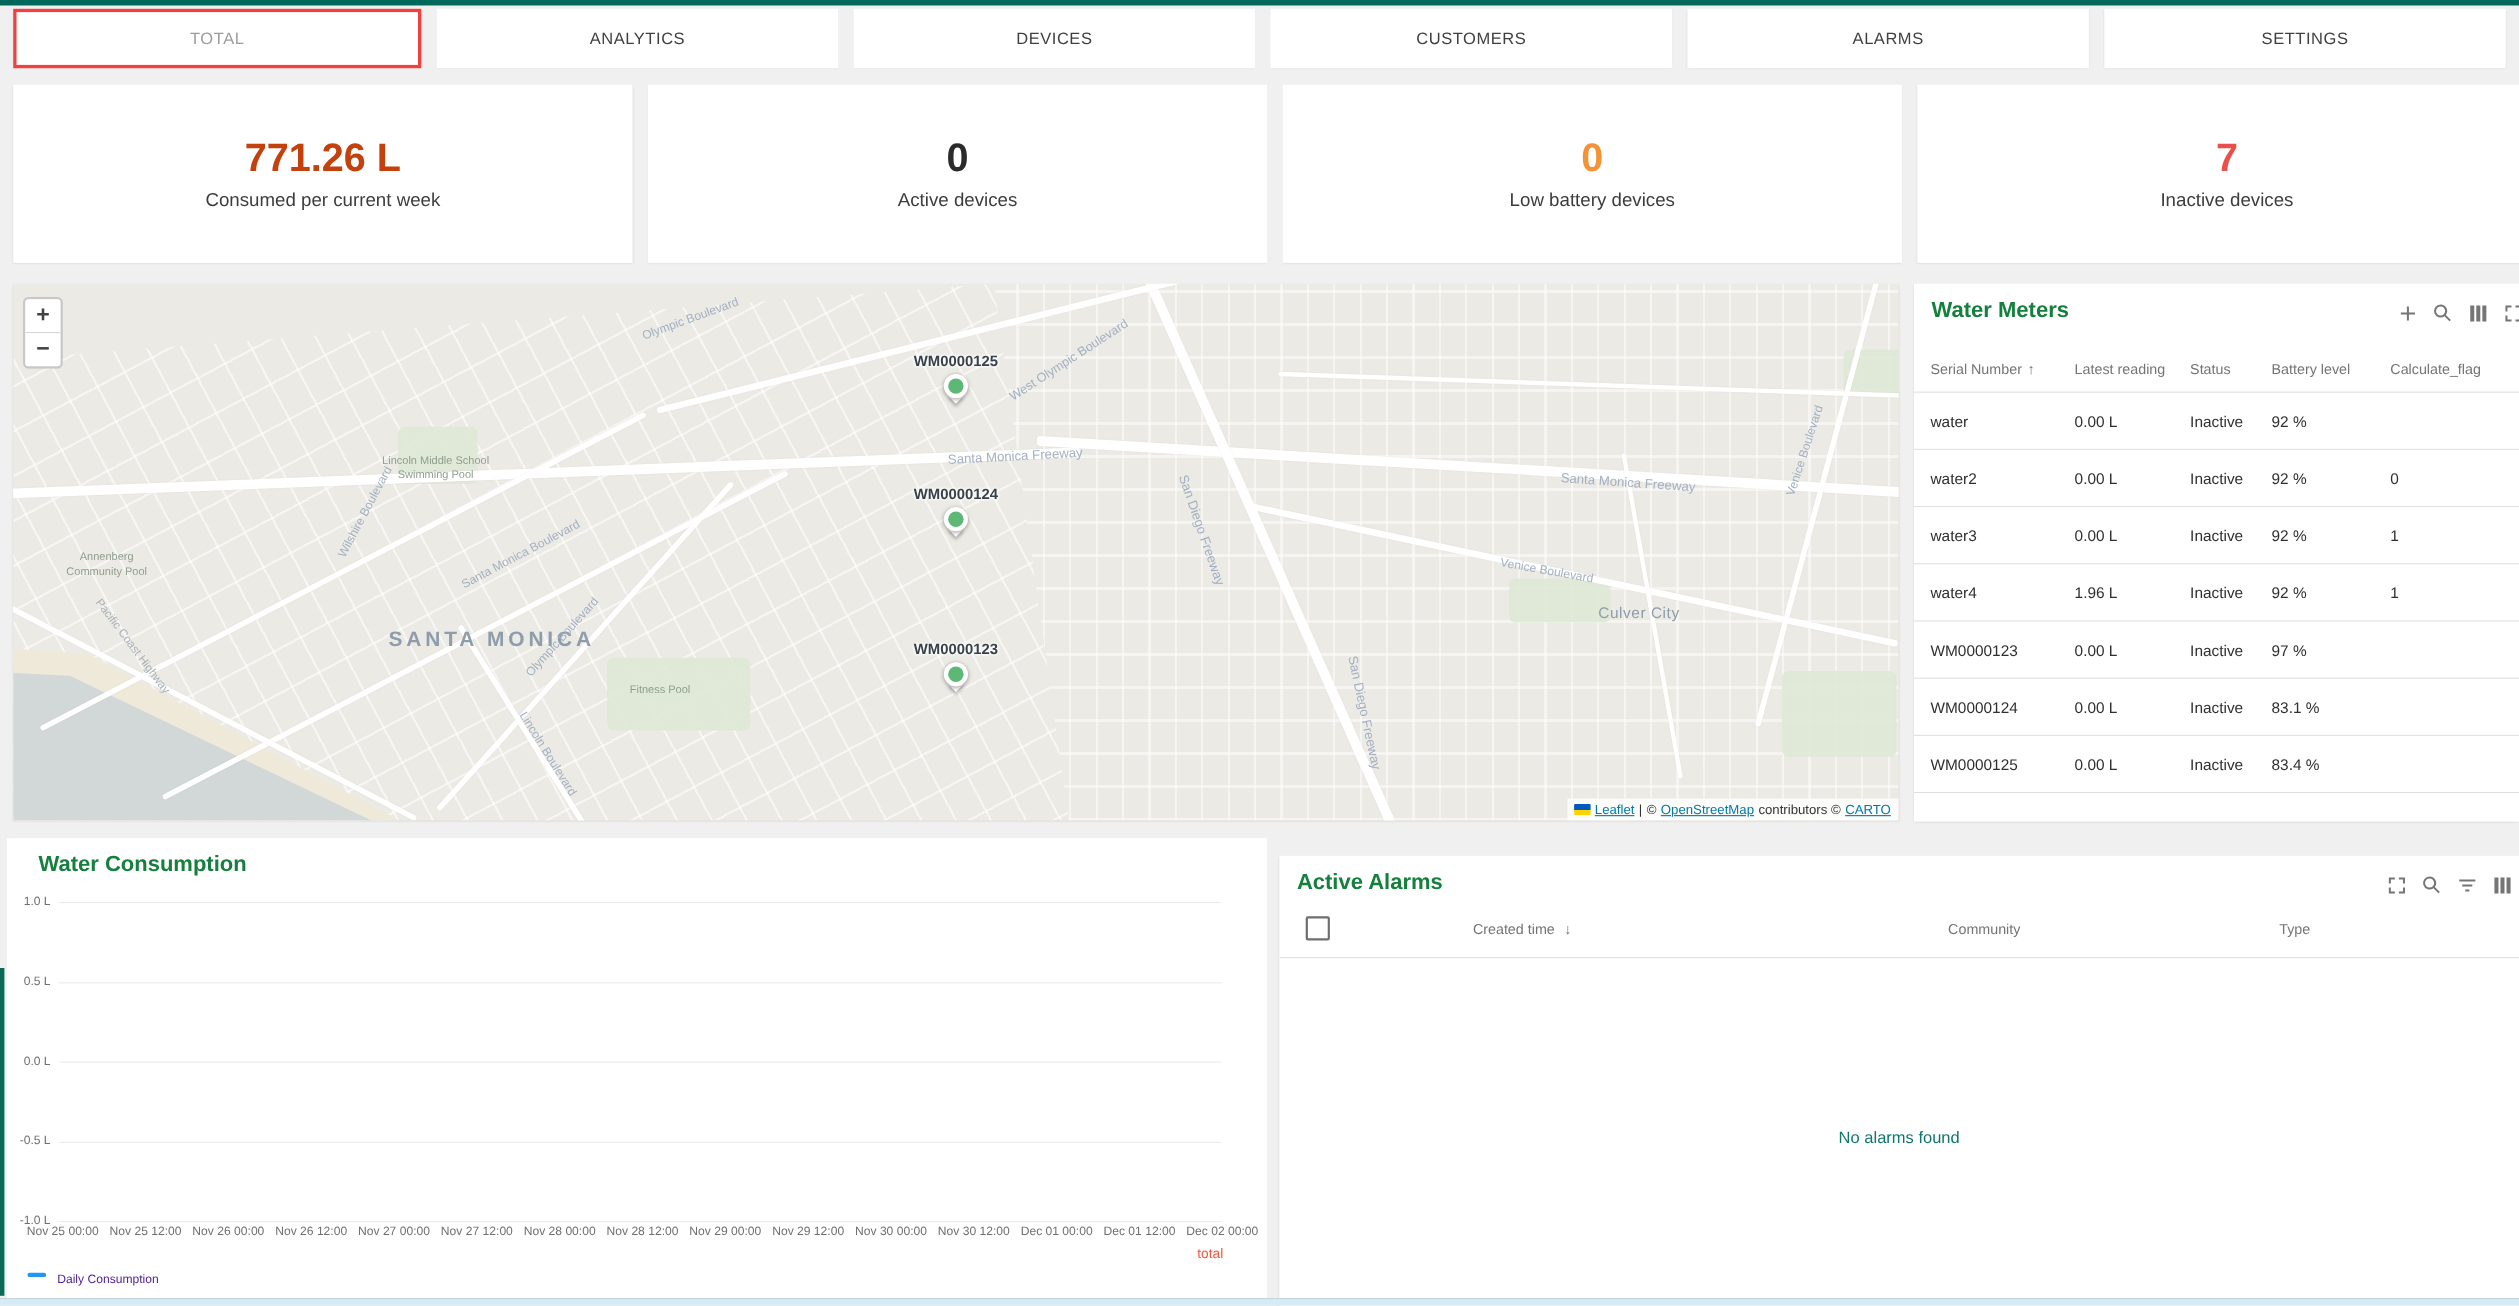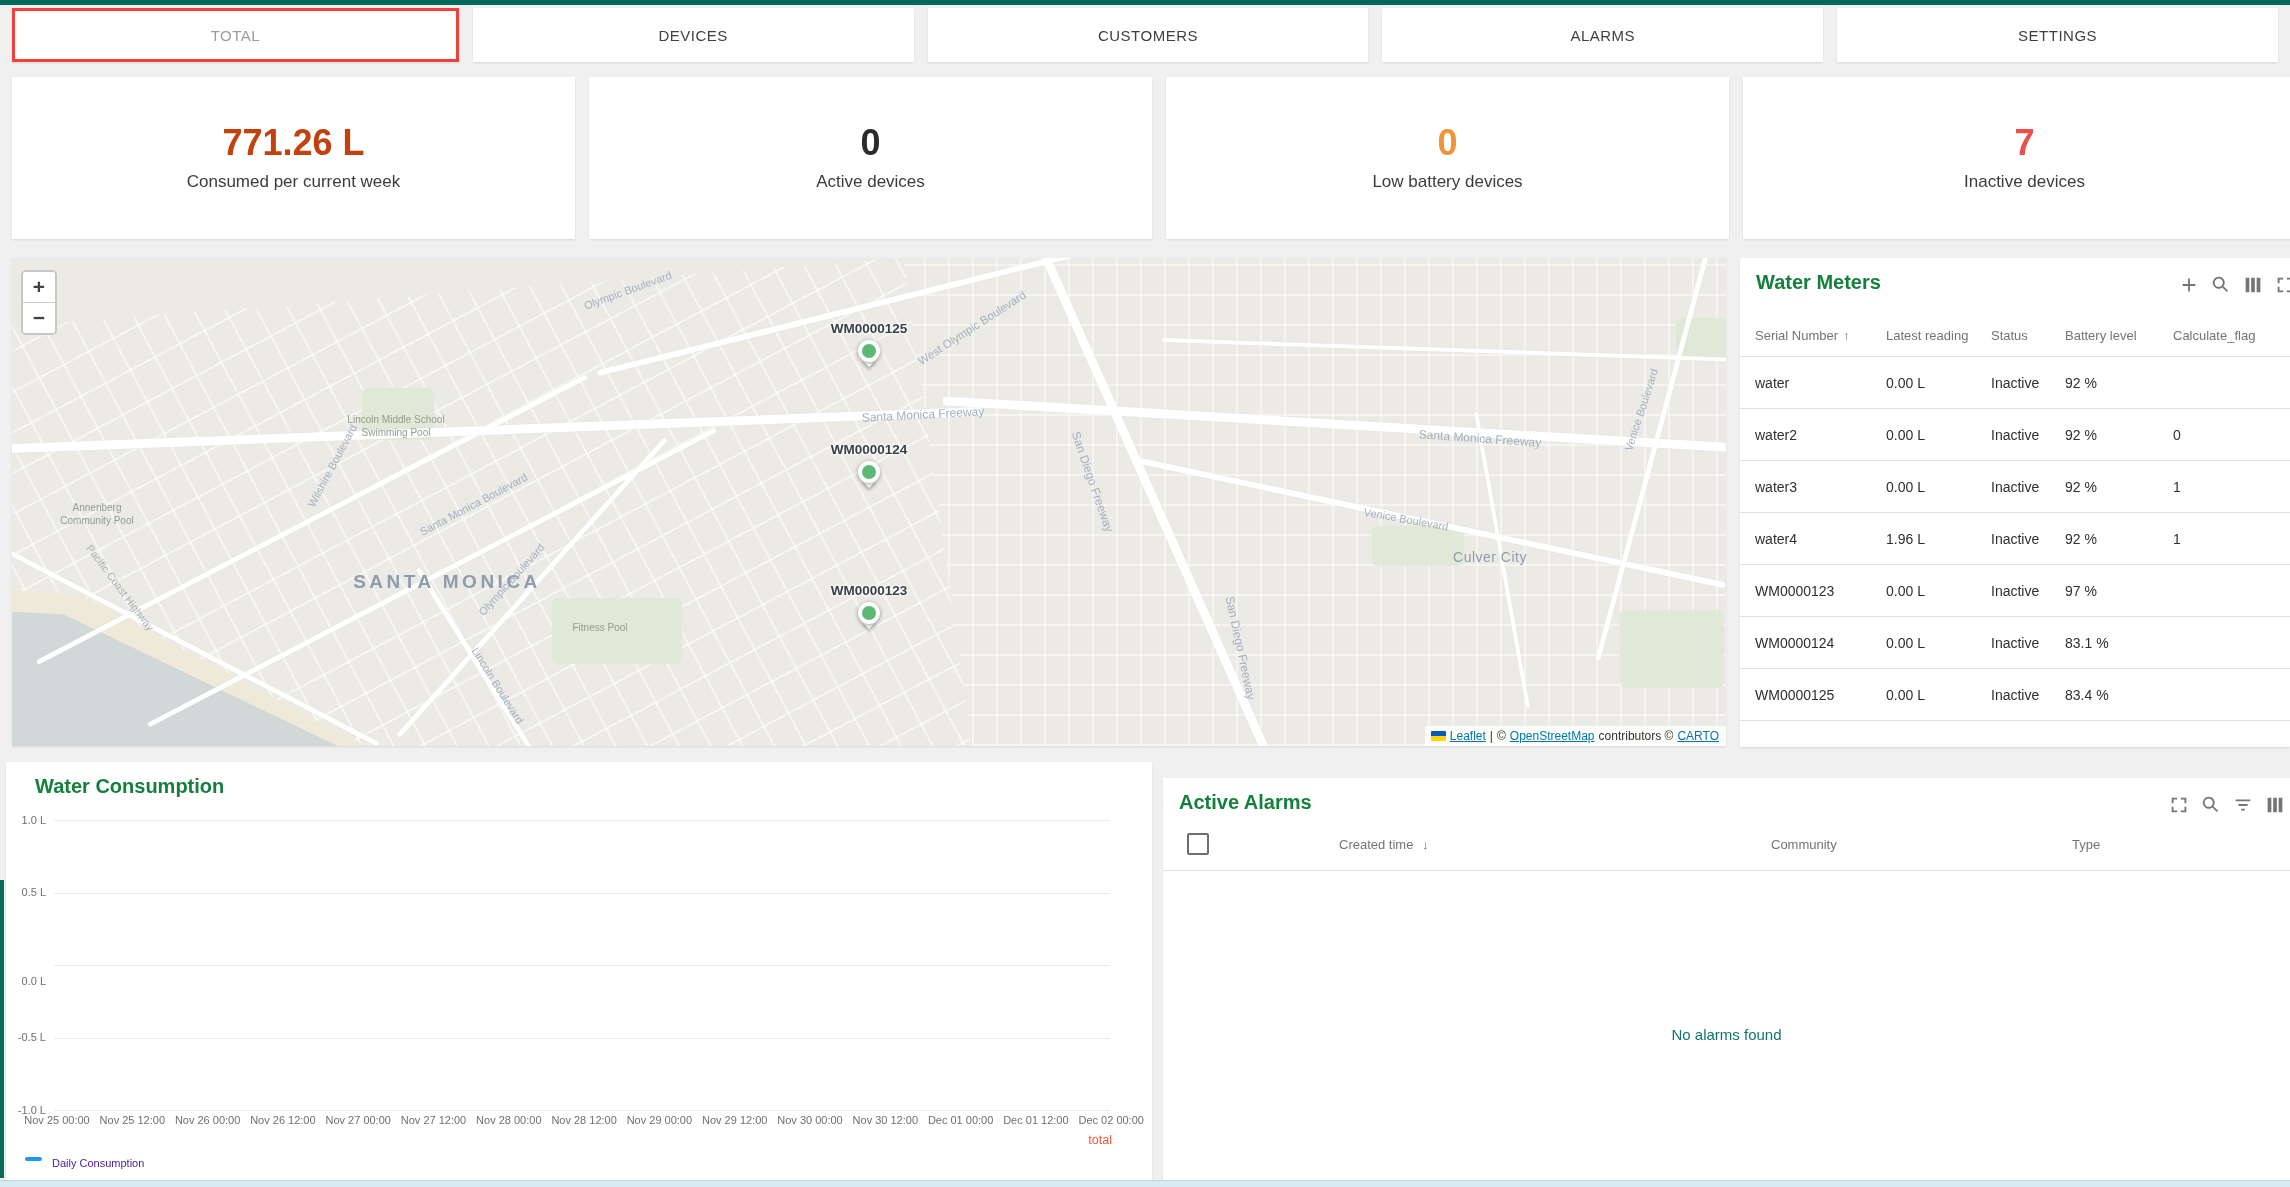--- a/index.html
+++ b/index.html
@@ -92,20 +92,21 @@
   .bottom-strip{position:absolute;left:0;right:0;bottom:0;height:6px;background:#d6ebf2;border-top:1px solid #c3d5db}
   .left-strip{position:absolute;left:0;top:880px;width:4px;height:298px;background:#0b6a57}
 </style>
 </head>
 <body>
 
 <div class="topbar"></div>
 
 <nav class="tabbar">
     <div class="tab selected">TOTAL</div>
+    <div class="tab">ANALYTICS</div>
     <div class="tab">DEVICES</div>
     <div class="tab">CUSTOMERS</div>
     <div class="tab">ALARMS</div>
     <div class="tab">SETTINGS</div>
   </nav>
 
 <section class="stats">
     <div class="card">
       <div class="v" style="color: #c2410c;">771.26 L</div>
       <div class="l">Consumed per current week</div>
@@ -283,21 +284,21 @@
 </section>
 
 <section class="panel chart-panel">
   <h2 class="whead" style="left:29px;margin:0">Water Consumption</h2>
   <div id="chart-area">
       <div class="gridline" style="top: 58px;"></div>
       <div class="ytick" style="top: 51.5px;">1.0 L</div>
       <div class="gridline" style="top: 130.5px;"></div>
       <div class="ytick" style="top: 124px;">0.5 L</div>
       <div class="gridline" style="top: 203px;"></div>
-      <div class="ytick" style="top: 196.5px; margin-top: 16px;">0.0 L</div>
+      <div class="ytick" style="top: 196.5px;">0.0 L</div>
       <div class="gridline" style="top: 275.5px;"></div>
       <div class="ytick" style="top: 269px;">-0.5 L</div>
       <div class="gridline" style="top: 348px;"></div>
       <div class="ytick" style="top: 341.5px;">-1.0 L</div>
       <div class="xtick" style="left: 5px;">Nov 25 00:00</div>
       <div class="xtick" style="left: 80.3px;">Nov 25 12:00</div>
       <div class="xtick" style="left: 155.6px;">Nov 26 00:00</div>
       <div class="xtick" style="left: 230.9px;">Nov 26 12:00</div>
       <div class="xtick" style="left: 306.2px;">Nov 27 00:00</div>
       <div class="xtick" style="left: 381.5px;">Nov 27 12:00</div>

